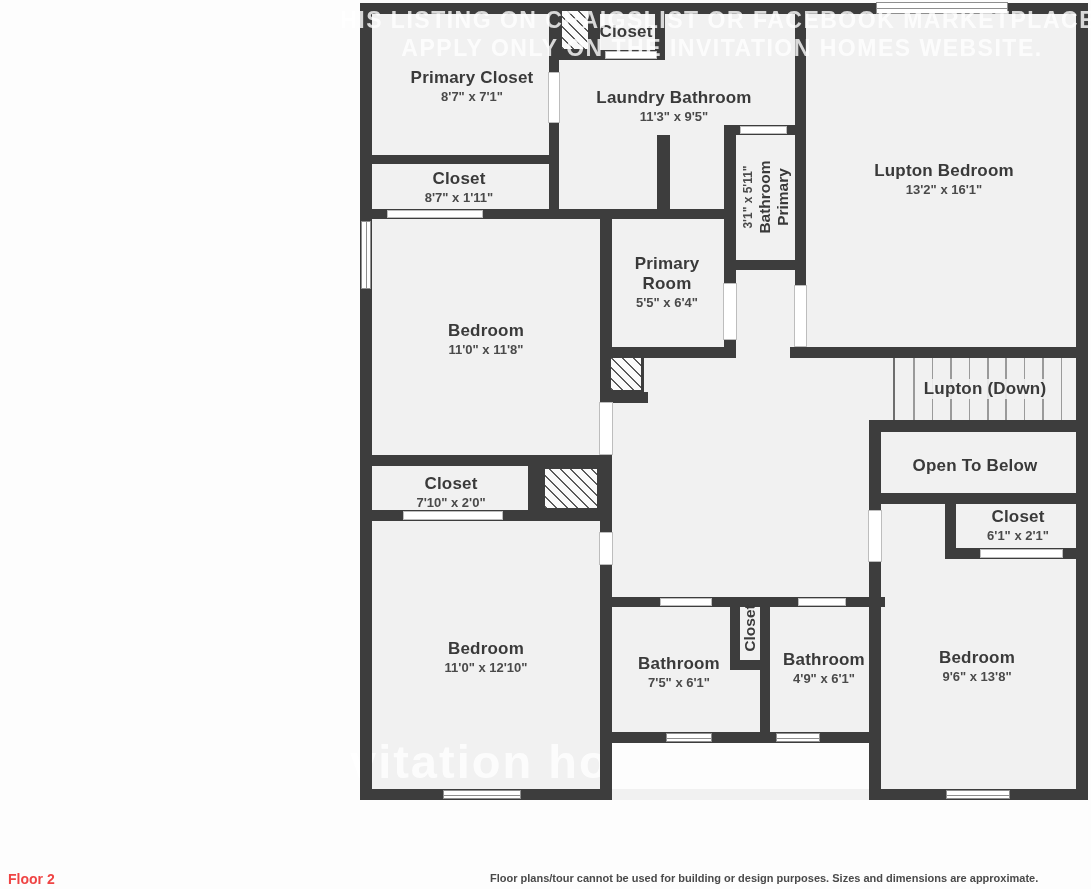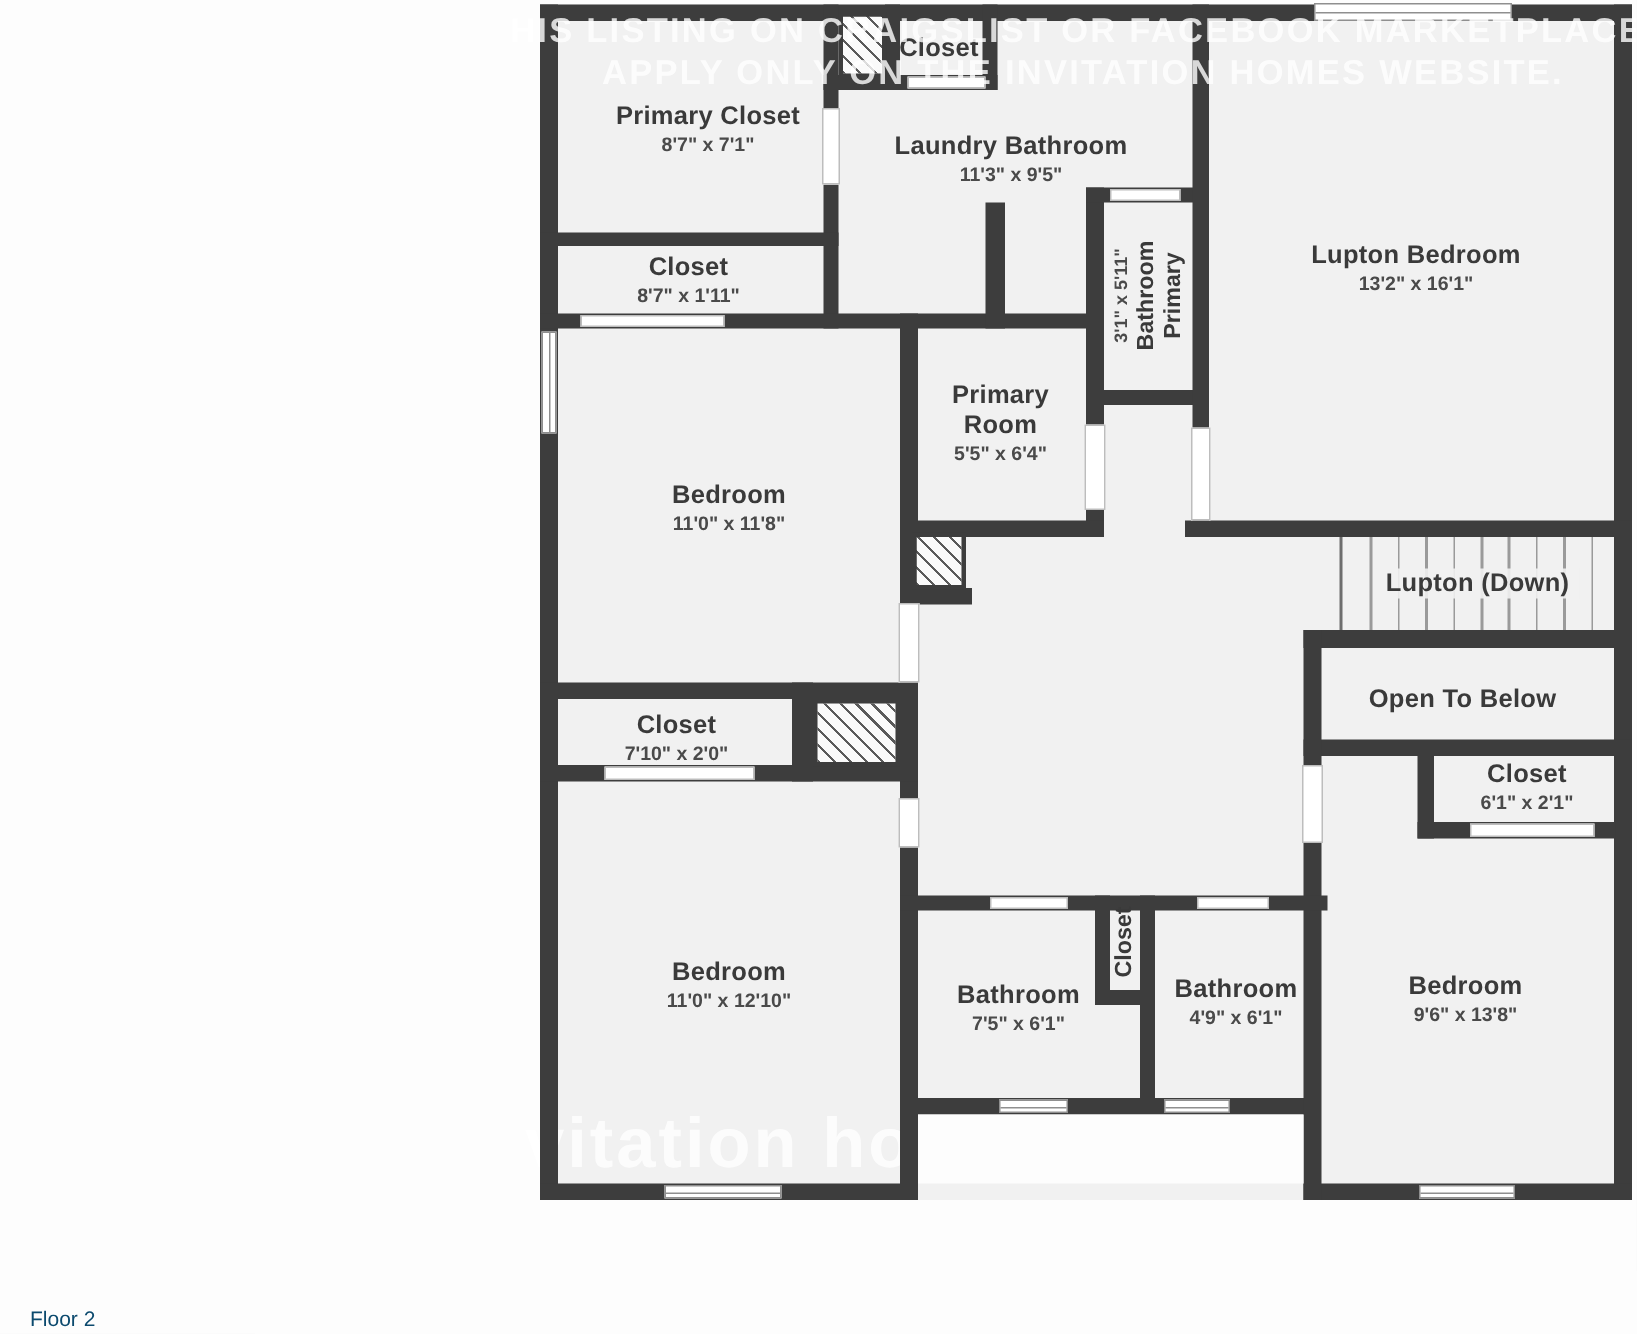--- a/index.html
+++ b/index.html
@@ -23,21 +23,21 @@
   .line-dims{font-size:13px;font-weight:bold;color:#4a4a4a;line-height:17px;}
   .line-name-sm{font-size:15.5px;font-weight:bold;color:#3a3a3a;line-height:18px;}
   .line-dims-sm{font-size:12px;font-weight:bold;color:#4a4a4a;line-height:15px;}
   .label.lightbg .line-name{background:rgba(241,241,241,.9);padding:0 6px;}
   .wm-top{position:absolute;left:722px;top:6px;transform:translateX(-50%);z-index:5;text-align:center;
           color:rgba(255,255,255,.8);font-weight:bold;font-size:23px;letter-spacing:1.5px;white-space:nowrap;}
   .wm-top div{line-height:28px;}
   .wm-bottom{position:absolute;left:350px;top:734px;z-index:1;color:rgba(255,255,255,.8);
              font-weight:bold;font-size:47px;letter-spacing:2px;white-space:nowrap;}
   .address{position:absolute;left:8px;top:843px;font-size:14px;font-weight:bold;color:#3a3a3a;}
-  .floor{position:absolute;left:20px;top:871px;font-size:14px;font-weight:normal;color:#0c4a6e;}
+  .floor{position:absolute;left:8px;top:871px;font-size:14px;font-weight:bold;color:#ef4444;}
   .disclaimer{position:absolute;left:490px;top:872px;font-size:11px;font-weight:bold;color:#4a4a4a;}
 </style>
 </head>
 <body>
 
 <div class="page" style="background: rgb(253, 253, 253);">
   <div class="plan-bg" style="background: rgb(241, 241, 241);"></div>
   <div id="plan">
       <div class="wall" style="left: 360px; top: 3px; width: 728px; height: 11px; background: rgb(61, 61, 61);"></div>
       <div class="wall" style="left: 360px; top: 3px; width: 12px; height: 797px; background: rgb(61, 61, 61);"></div>
@@ -187,13 +187,14 @@
       </div>
     </div>
 
   <div class="wm-top">
     <div>HIS LISTING ON CRAIGSLIST OR FACEBOOK MARKETPLACE,</div>
     <div>APPLY ONLY ON THE INVITATION HOMES WEBSITE.</div>
   </div>
   <div class="wm-bottom">vitation homes</div>
 
   <div class="floor">Floor 2</div>
+  <div class="disclaimer">Floor plans/tour cannot be used for building or design purposes. Sizes and dimensions are approximate.</div>
 </div>
 
 </body></html>

